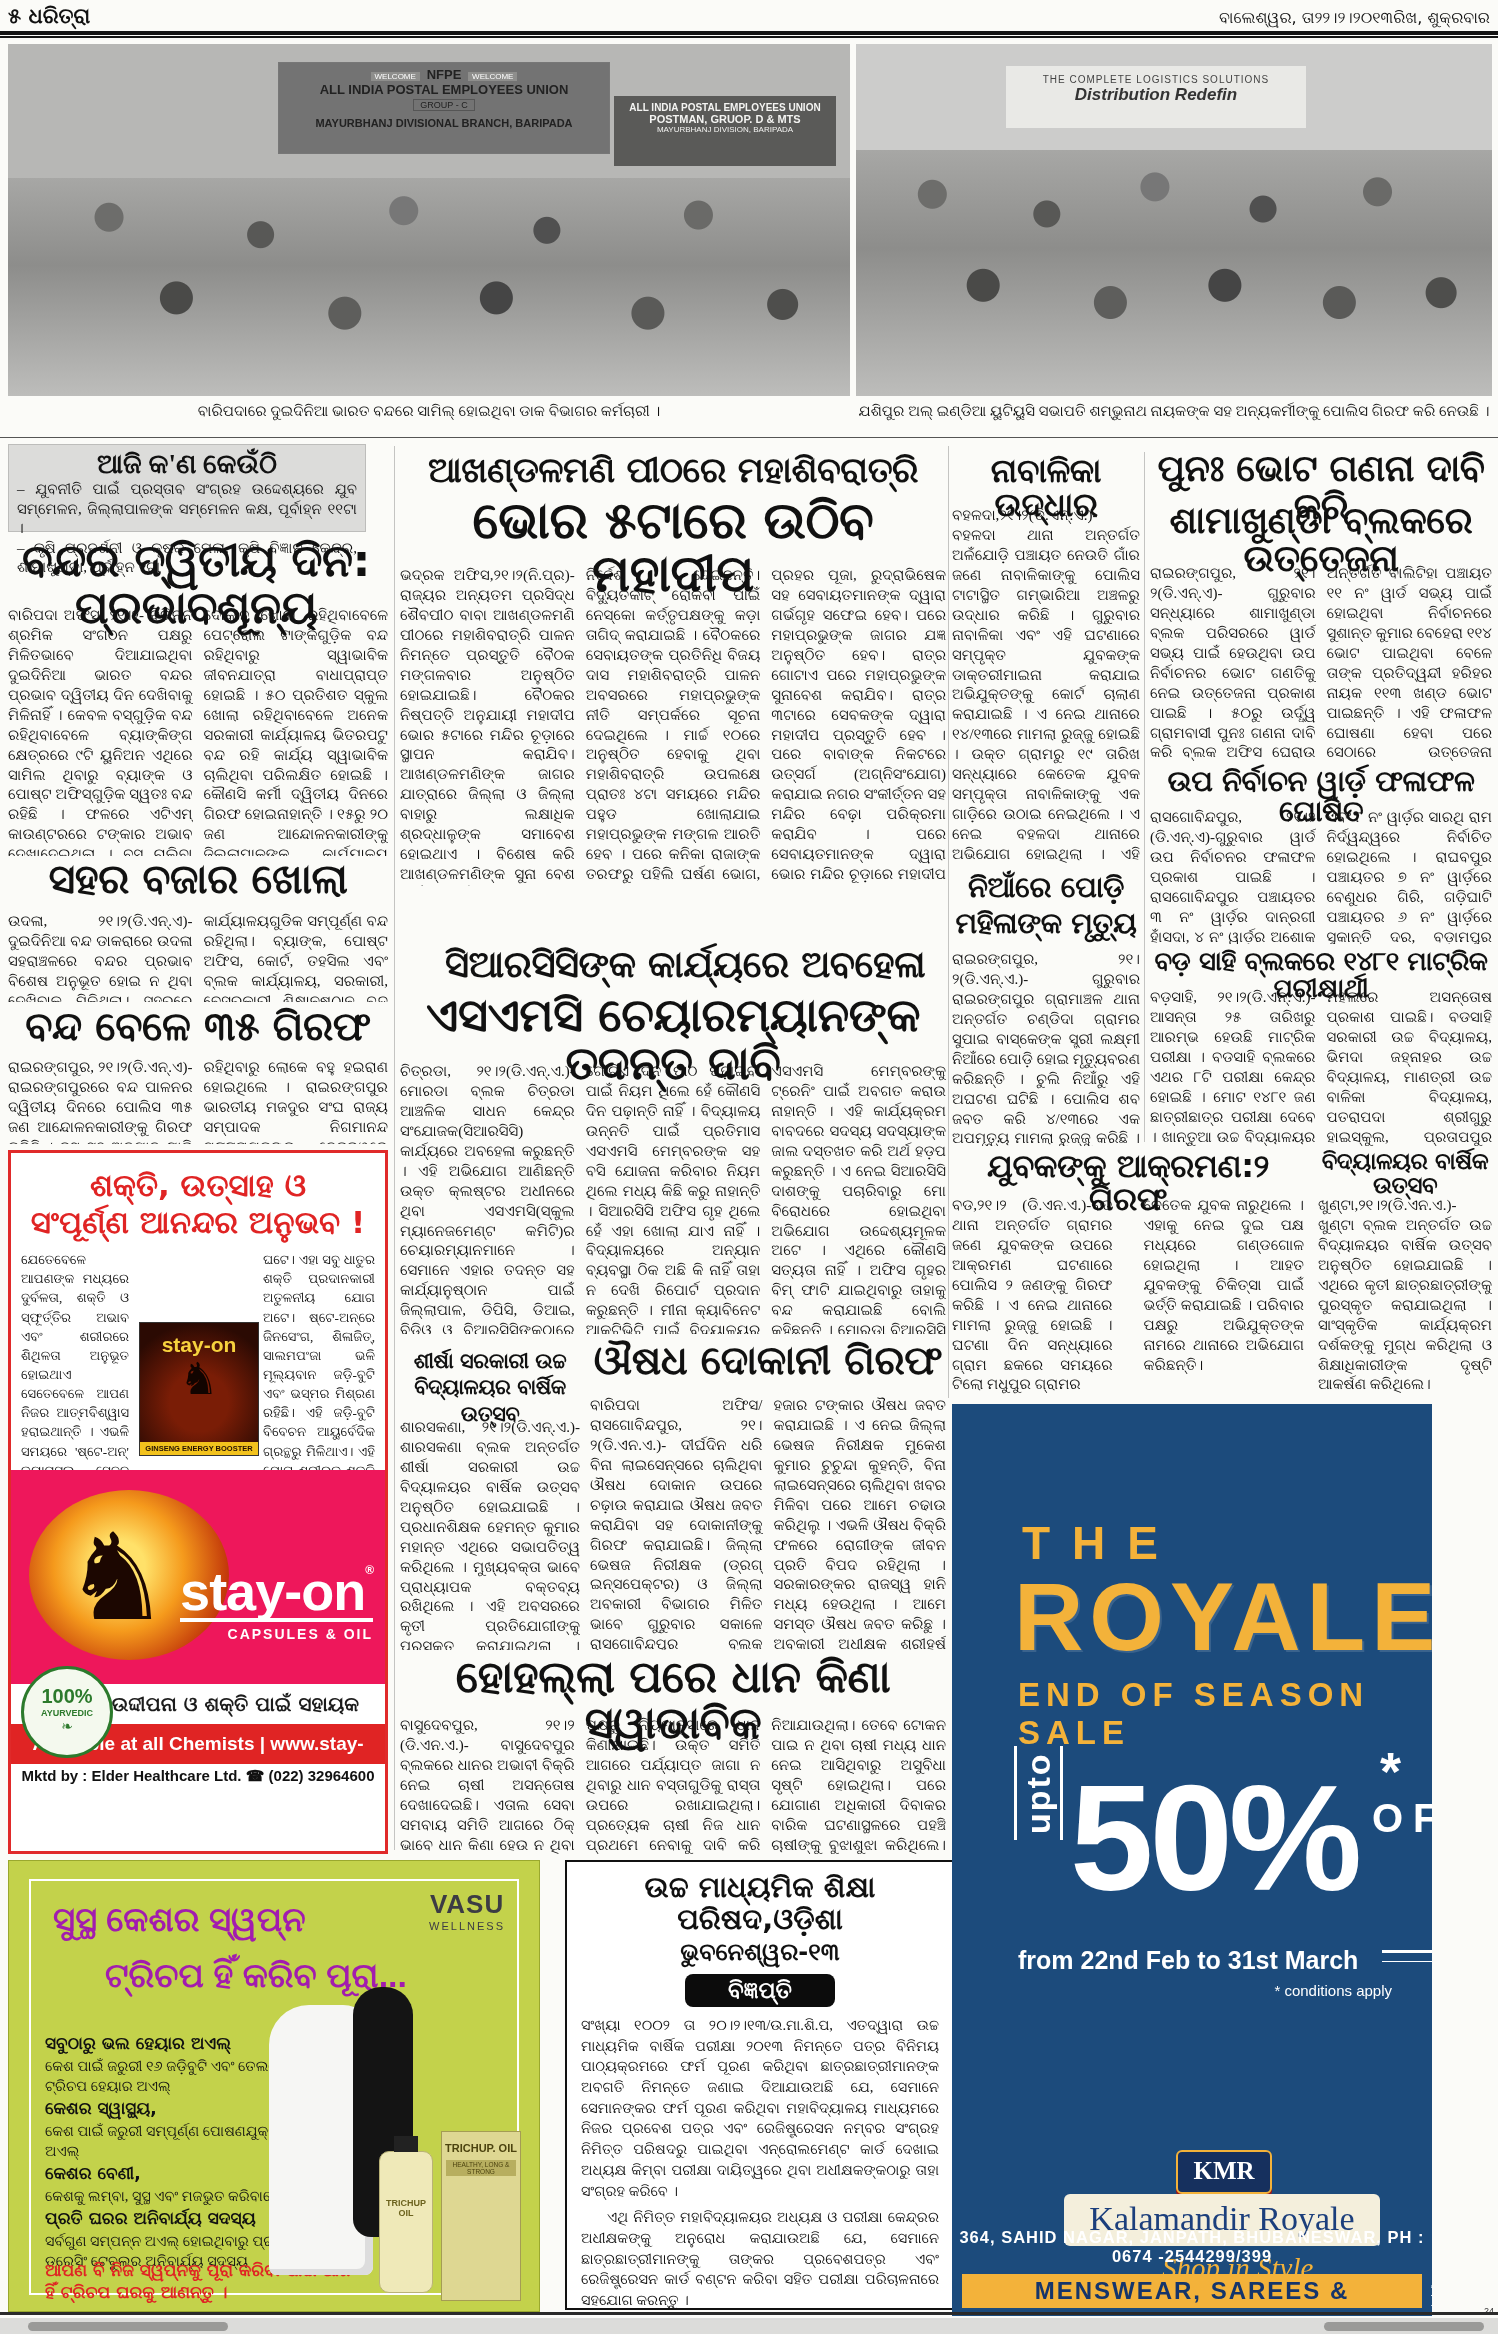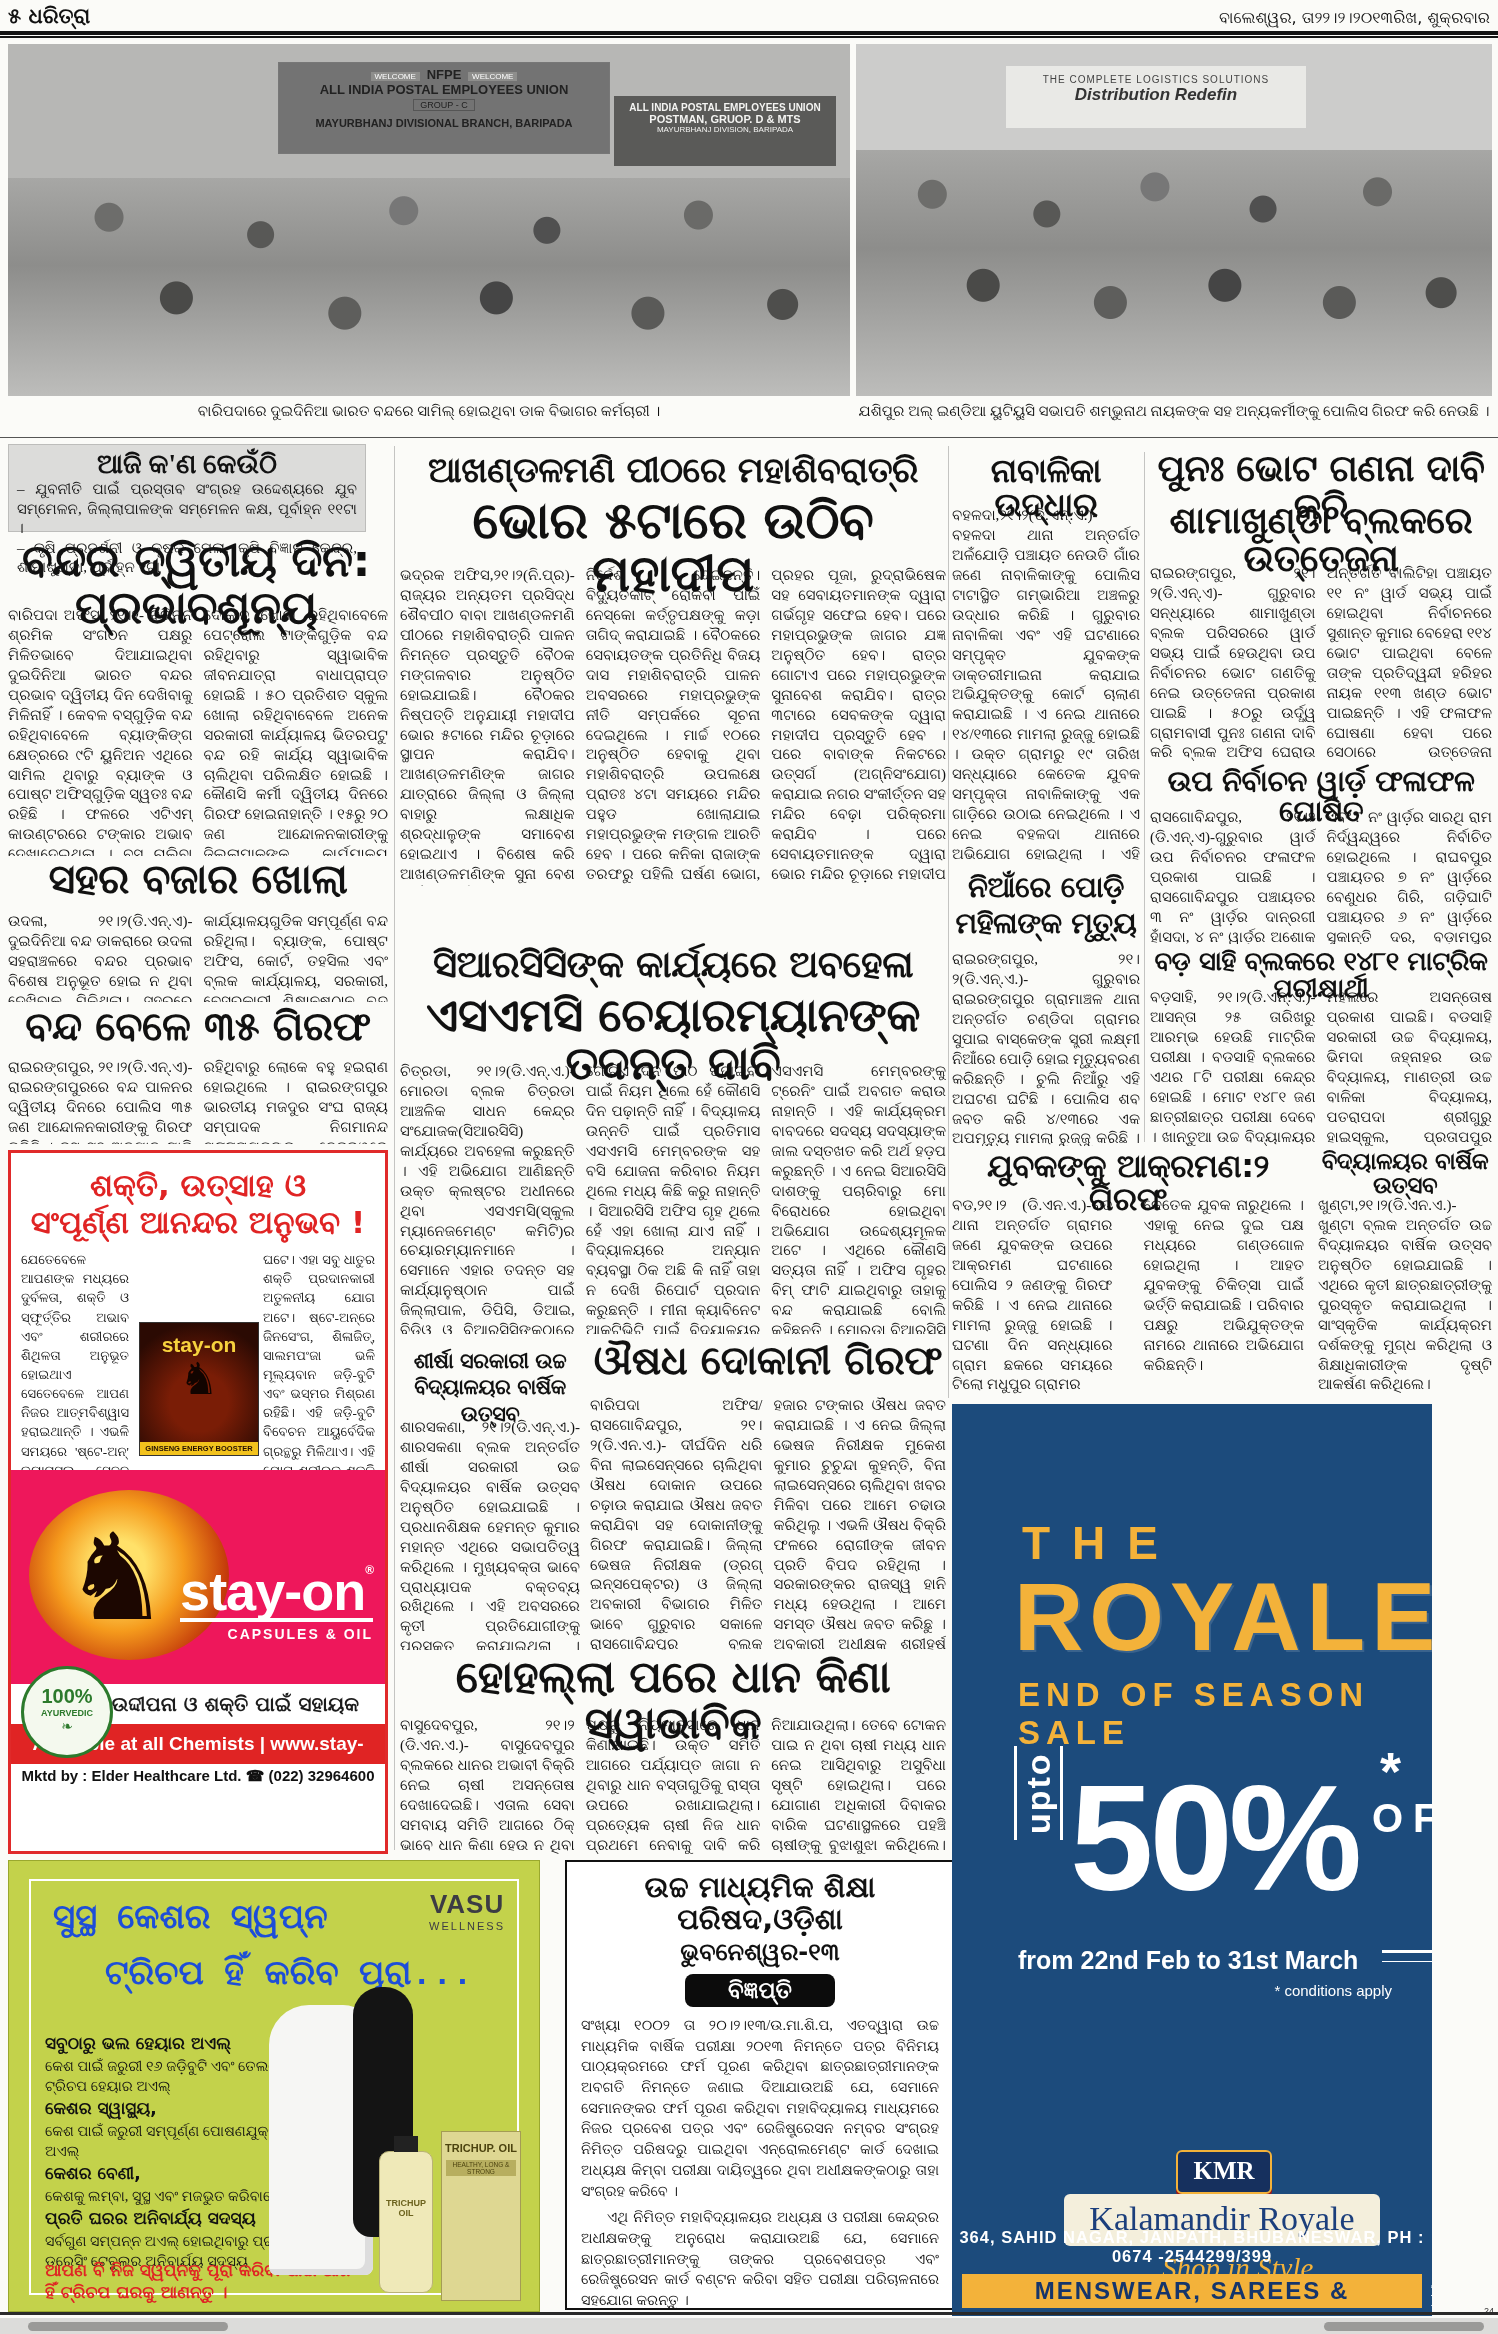--- a/index.html
+++ b/index.html
@@ -70,21 +70,21 @@
   .ayur .p{font-size:20px;font-weight:bold;margin-top:16px;}
   .ayur .s{font-size:9px;font-weight:bold;}
   .stayon-mktd{position:absolute;left:0;right:0;bottom:0;height:24px;background:#fff;color:#111;text-align:center;
                font-family:"Liberation Sans",sans-serif;font-weight:bold;font-size:15px;line-height:24px;}
   
   .trichup{background:#c3d24b;box-sizing:border-box;border:1px solid #9aa82e;overflow:hidden;}
   .trichup-inner{position:absolute;left:20px;top:18px;right:20px;bottom:16px;border:2px solid #fff;}
   .vasu{position:absolute;right:34px;top:28px;text-align:center;color:#3c3c44;font-family:"Liberation Sans",sans-serif;}
   .vasu .v{font-size:26px;font-weight:bold;letter-spacing:1px;}
   .vasu .w{font-size:11px;letter-spacing:2px;}
-  .tri-h{position:absolute;color:#1d4ed8;font-weight:bold;font-family:Liberation Mono, monospace;line-height:1.1;}
+  .tri-h{position:absolute;color:#a21caf;font-weight:bold;font-family:Liberation Sans, sans-serif;line-height:1.1;}
   .tri-feat{position:absolute;left:36px;top:170px;width:300px;}
   .tri-feat .b{font-size:17px;font-weight:bold;font-family:"DejaVu Sans",sans-serif;line-height:1.45;}
   .tri-feat .n{font-size:14.5px;line-height:1.4;}
   .tri-cta{position:absolute;left:36px;top:398px;width:320px;color:#e02424;font-weight:bold;font-size:17px;line-height:1.3;font-family:"DejaVu Sans",sans-serif;}
   .lady{position:absolute;right:120px;top:120px;width:150px;height:300px;}
   .lady .hair{position:absolute;right:6px;top:6px;width:60px;height:250px;background:#141414;border-radius:28px 28px 18px 18px;}
   .lady .robe{position:absolute;left:0;top:24px;width:104px;height:270px;background:#f6f6f4;border-radius:40px 30px 8px 8px;box-shadow:inset -8px -6px 0 #ddd;}
   .bottle{position:absolute;right:106px;bottom:18px;width:52px;height:140px;background:#efe9b8;border-radius:10px;border:1px solid #b9b277;}
   .bottle:before{content:"";position:absolute;left:14px;top:-16px;width:24px;height:16px;background:#222;}
   .bottle-label{position:absolute;top:46px;left:0;right:0;text-align:center;color:#6d641f;font-family:"Liberation Sans",sans-serif;font-size:9px;font-weight:bold;}
@@ -261,21 +261,21 @@
   </div>
 
   <div class="abs hl" style="left:400px;top:452px;width:546px;font-size:35px;">ଆଖଣ୍ଡଳମଣି ପୀଠରେ ମହାଶିବରାତ୍ରି</div>
   <div class="abs hl" style="left:400px;top:494px;width:546px;font-size:51px;">ଭୋର ୫ଟାରେ ଉଠିବ ମହାଦୀପ</div>
   <div class="abs cols" style="left:400px;top:566px;width:546px;height:320px;">
       <div class="col">ଭଦ୍ରକ ଅଫିସ,୨୧।୨(ନି.ପ୍ର)- ରାଜ୍ୟର ଅନ୍ୟତମ ପ୍ରସିଦ୍ଧ ଶୈବପୀଠ ବାବା ଆଖଣ୍ଡଳମଣି ପୀଠରେ ମହାଶିବରାତ୍ରି ପାଳନ ନିମନ୍ତେ ପ୍ରସ୍ତୁତି ବୈଠକ ମଙ୍ଗଳବାର ଅନୁଷ୍ଠିତ ହୋଇଯାଇଛି। ବୈଠକର ନିଷ୍ପତ୍ତି ଅନୁଯାୟୀ ମହାଦୀପ ଭୋର ୫ଟାରେ ମନ୍ଦିର ଚୂଡ଼ାରେ ସ୍ଥାପନ କରାଯିବ। ଆଖଣ୍ଡଳମଣିଙ୍କ ଜାଗର ଯାତ୍ରାରେ ଜିଲ୍ଲା ଓ ଜିଲ୍ଲା ବାହାରୁ ଲକ୍ଷାଧିକ ଶ୍ରଦ୍ଧାଳୁଙ୍କ ସମାବେଶ ହୋଇଥାଏ । ବିଶେଷ କରି ଆଖଣ୍ଡଳମଣିଙ୍କ ସୁନା ବେଶ ଦର୍ଶନ ପାଇଁ ବହୁ ଶ୍ରଦ୍ଧାଳୁ ଆସିଥାନ୍ତି।</div>
       <div class="col">ନିର୍ଦ୍ଦେଶ ଦେଇଛନ୍ତି। ବିଦ୍ୟୁତକାଟ୍ ରୋକିବା ପାଇଁ ନେସ୍କୋ କର୍ତ୍ତୃପକ୍ଷଙ୍କୁ କଡ଼ା ତାଗିଦ୍ କରାଯାଇଛି । ବୈଠକରେ ସେବାୟତଙ୍କ ପ୍ରତିନିଧି ବିଜୟ ଦାସ ମହାଶିବରାତ୍ରି ପାଳନ ଅବସରରେ ମହାପ୍ରଭୁଙ୍କ ନୀତି ସମ୍ପର୍କରେ ସୂଚନା ଦେଇଥିଲେ । ମାର୍ଚ୍ଚ ୧୦ରେ ଅନୁଷ୍ଠିତ ହେବାକୁ ଥିବା ମହାଶିବରାତ୍ରି ଉପଲକ୍ଷେ ପ୍ରାତଃ ୪ଟା ସମୟରେ ମନ୍ଦିର ପହୁଡ ଖୋଲାଯାଇ ମହାପ୍ରଭୁଙ୍କ ମଙ୍ଗଳ ଆରତି ହେବ । ପରେ କନିକା ରାଜାଙ୍କ ତରଫରୁ ପହିଲି ଘର୍ଷଣ ଭୋଗ, ୫ଟା୧୫ ମିନିଟ୍‌ରେ ପାଳିଆ</div>
       <div class="col">ପ୍ରହର ପୂଜା, ରୁଦ୍ରାଭିଷେକ ସହ ସେବାୟତମାନଙ୍କ ଦ୍ୱାରା ଗର୍ଭଗୃହ ସଫେଇ ହେବ। ପରେ ମହାପ୍ରଭୁଙ୍କ ଜାଗର ଯଜ୍ଞ ଅନୁଷ୍ଠିତ ହେବ। ରାତ୍ର ଗୋଟାଏ ପରେ ମହାପ୍ରଭୁଙ୍କ ସୁନାବେଶ କରାଯିବ। ରାତ୍ର ୩ଟାରେ ସେବକଙ୍କ ଦ୍ୱାରା ମହାଦୀପ ପ୍ରସ୍ତୁତି ହେବ । ପରେ ବାବାଙ୍କ ନିକଟରେ ଉତ୍ସର୍ଗ (ଅଗ୍ନିସଂଯୋଗ) କରାଯାଇ ନଗର ସଂକୀର୍ତ୍ତନ ସହ ମନ୍ଦିର ବେଢ଼ା ପରିକ୍ରମା କରାଯିବ । ପରେ ସେବାୟତମାନଙ୍କ ଦ୍ୱାରା ଭୋର ମନ୍ଦିର ଚୂଡ଼ାରେ ମହାଦୀପ ସ୍ଥାପନ ହେବ ବୋଲି ସୂଚନା ।</div>
     </div>
 
-  <div class="abs hl" style="left:400px;top:946px;width:546px;font-size:37px;text-align:center;">ସିଆରସିସିଙ୍କ କାର୍ଯ୍ୟରେ ଅବହେଳା</div>
+  <div class="abs hl" style="left:412px;top:946px;width:546px;font-size:37px;text-align:center;">ସିଆରସିସିଙ୍କ କାର୍ଯ୍ୟରେ ଅବହେଳା</div>
   <div class="abs hl" style="left:400px;top:992px;width:546px;font-size:46px;">ଏସଏମସି ଚେୟାରମ୍ୟାନଙ୍କ ତଦନ୍ତ ଦାବି</div>
   <div class="abs cols" style="left:400px;top:1062px;width:546px;height:272px;">
       <div class="col">ଚିତ୍ରଡା, ୨୧।୨(ଡି.ଏନ୍.ଏ.)- ମୋରଡା ବ୍ଲକ ଚିତ୍ରଡା ଆଞ୍ଚଳିକ ସାଧନ କେନ୍ଦ୍ର ସଂଯୋଜକ(ସିଆରସିସି) କାର୍ଯ୍ୟରେ ଅବହେଳା କରୁଛନ୍ତି । ଏହି ଅଭିଯୋଗ ଆଣିଛନ୍ତି ଉକ୍ତ କ୍ଲଷ୍ଟର ଅଧୀନରେ ଥିବା ଏସଏମସି(ସ୍କୁଲ ମ୍ୟାନେଜମେଣ୍ଟ କମିଟି)ର ଚେୟାରମ୍ୟାନମାନେ । ସେମାନେ ଏହାର ତଦନ୍ତ ସହ କାର୍ଯ୍ୟାନୁଷ୍ଠାନ ପାଇଁ ଜିଲ୍ଲାପାଳ, ଡିପିସି, ଡିଆଇ, ବିଡିଓ ଓ ବିଆରସିସିଙ୍କଠାରେ ଦାବି କରିଛନ୍ତି । ଦାବିପତ୍ରରେ ଉଲ୍ଲେଖ କରାଯାଇଛି ଯେ, ସିଆରସିସି ଅଳକା ମାସ ପ୍ରତି ବିଦ୍ୟାଳୟରେ ଅନ୍ୟୂନ</div>
       <div class="col">ଗୋଟିଏ ଦିନ ପାଠ ପଢ଼ାଇବା ପାଇଁ ନିୟମ ଥିଲେ ହେଁ କୌଣସି ଦିନ ପଢ଼ାନ୍ତି ନାହିଁ । ବିଦ୍ୟାଳୟ ଉନ୍ନତି ପାଇଁ ପ୍ରତିମାସ ଏସଏମସି ମେମ୍ବରଙ୍କ ସହ ବସି ଯୋଜନା କରିବାର ନିୟମ ଥିଲେ ମଧ୍ୟ କିଛି କରୁ ନାହାନ୍ତି । ସିଆରସିସି ଅଫିସ ଗୃହ ଥିଲେ ହେଁ ଏହା ଖୋଲା ଯାଏ ନାହିଁ । ବିଦ୍ୟାଳୟରେ ଅନ୍ୟାନ ବ୍ୟବସ୍ଥା ଠିକ ଅଛି କି ନାହିଁ ତାହା ନ ଦେଖି ରିପୋର୍ଟ ପ୍ରଦାନ କରୁଛନ୍ତି । ମୀନା କ୍ୟାବିନେଟ ଆକ୍ଟିଭିଟି ପାଇଁ ବିଦ୍ୟାଳୟର ଅର୍ଥ ସଦୁପଯୋଗ ନ କରି ଏହାକୁ ଫେରାଇ ଦେବାକୁ ପ୍ରଧାନଶିକ୍ଷକଙ୍କୁ ନିର୍ଦ୍ଦେଶ ଦେଇଛନ୍ତି ।</div>
       <div class="col">ଏସଏମସି ମେମ୍ବରଙ୍କୁ ଟ୍ରେନିଂ ପାଇଁ ଅବଗତ କରାଉ ନାହାନ୍ତି । ଏହି କାର୍ଯ୍ୟକ୍ରମ ବାବଦରେ ସଦସ୍ୟ ସଦସ୍ୟାଙ୍କ ଜାଲ ଦସ୍ତଖତ କରି ଅର୍ଥ ହଡ଼ପ କରୁଛନ୍ତି । ଏ ନେଇ ସିଆରସିସି ଦାଶଙ୍କୁ ପଚାରିବାରୁ ମୋ ବିରୋଧରେ ହୋଇଥିବା ଅଭିଯୋଗ ଉଦ୍ଦେଶ୍ୟମୂଳକ ଅଟେ । ଏଥିରେ କୌଣସି ସତ୍ୟତା ନାହିଁ । ଅଫିସ ଗୃହର ବିମ୍ ଫାଟି ଯାଇଥିବାରୁ ତାହାକୁ ବନ୍ଦ କରାଯାଇଛି ବୋଲି କହିଛନ୍ତି । ମୋରଡ଼ା ବିଆରସିସି ଶରତଚନ୍ଦ୍ର ପଣ୍ଡିତ କୁହନ୍ତି, ମୁଁ ମୌଖିକ ଭାବେ ତଦନ୍ତ କରିଛି । ପରେ ସମ୍ପୂର୍ଣ୍ଣ ତଦନ୍ତ କରାଯିବ ।</div>
     </div>
 
   <div class="abs hl" style="left:400px;top:1348px;width:180px;font-size:21px;line-height:1.25;">ଶୀର୍ଷା ସରକାରୀ ଉଚ୍ଚ ବିଦ୍ୟାଳୟର ବାର୍ଷିକ ଉତ୍ସବ</div>
   <div class="abs cols" style="left:400px;top:1418px;width:180px;height:232px;">
       <div class="col">ଶାରସକଣା, ୨୧।୨(ଡି.ଏନ୍.ଏ.)- ଶାରସକଣା ବ୍ଲକ ଅନ୍ତର୍ଗତ ଶୀର୍ଷା ସରକାରୀ ଉଚ୍ଚ ବିଦ୍ୟାଳୟର ବାର୍ଷିକ ଉତ୍ସବ ଅନୁଷ୍ଠିତ ହୋଇଯାଇଛି । ପ୍ରଧାନଶିକ୍ଷକ ହେମନ୍ତ କୁମାର ମହାନ୍ତ ଏଥିରେ ସଭାପତିତ୍ୱ କରିଥିଲେ । ମୁଖ୍ୟବକ୍ତା ଭାବେ ପ୍ରାଧ୍ୟାପକ ବକ୍ତବ୍ୟ ରଖିଥିଲେ । ଏହି ଅବସରରେ କୃତୀ ପ୍ରତିଯୋଗୀଙ୍କୁ ପୁରସ୍କୃତ କରାଯାଇଥିଲା । ସାଂସ୍କୃତିକ କାର୍ଯ୍ୟକ୍ରମ ମଧ୍ୟରେ ଛଉ ନୃତ୍ୟ ସହ ନାଟକ ଦରଜା ଖାଲିଦେବା ଉଚ୍ଚକୋଟିର ହୋଇଥିଲା ।</div>

